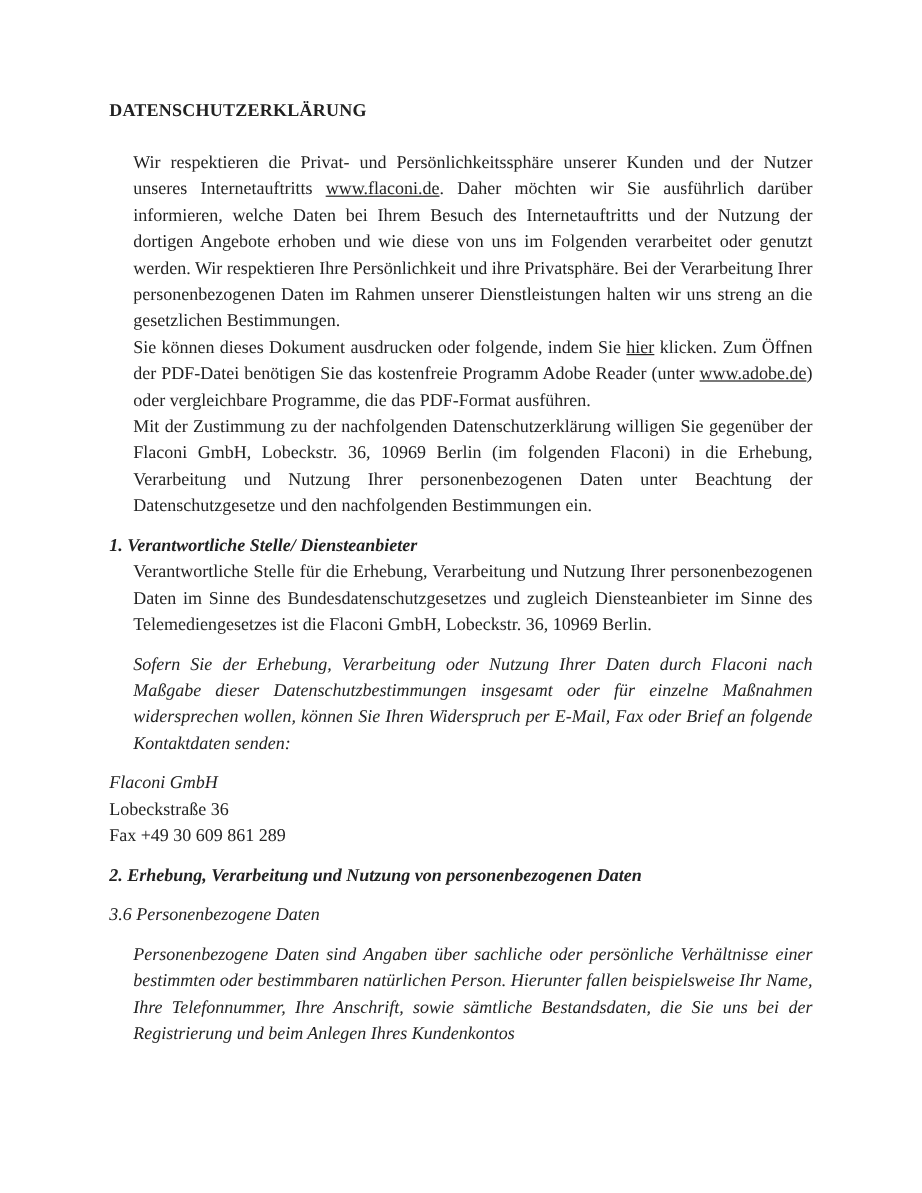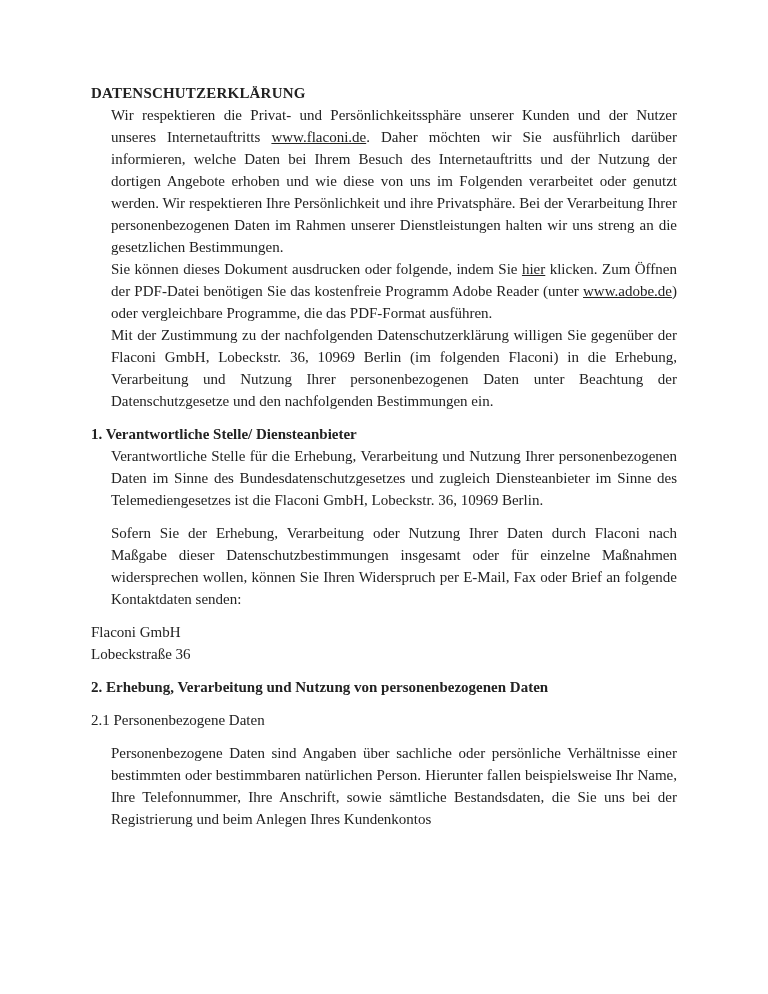--- a/index.html
+++ b/index.html
@@ -20,31 +20,33 @@
     font-family: "Liberation Serif", "DejaVu Serif", serif;
     font-size: 15px;
     line-height: 22px;
     color: #222222;
     background: #ffffff;
   }
   .block { margin: 0; }
   .title {
     font-weight: bold;
     letter-spacing: 0.2px;
+    margin-bottom: 21px;
   }
   .heading {
     font-weight: bold;
   }
   .justify {
     text-align: justify;
     text-justify: inter-word;
     margin-left: 20px;
   }
   .gap {
     margin-top: 11px;
+    font-style: italic;
   }
   a.doclink {
     color: inherit;
     text-decoration: underline;
     cursor: pointer;
   }
 </style>
 </head>
 <body>
 
@@ -52,17 +54,18 @@
   <div>
       <div class="block title"><span>DATENSCHUTZERKLÄRUNG</span></div>
       <div class="block body justify"><span>Wir respektieren die Privat- und Persönlichkeitssphäre unserer Kunden und der Nutzer unseres Internetauftritts </span><a class="doclink">www.flaconi.de</a><span>. Daher möchten wir Sie ausführlich darüber informieren, welche Daten bei Ihrem Besuch des Internetauftritts und der Nutzung der dortigen Angebote erhoben und wie diese von uns im Folgenden verarbeitet oder genutzt werden. Wir respektieren Ihre Persönlichkeit und ihre Privatsphäre. Bei der Verarbeitung Ihrer personenbezogenen Daten im Rahmen unserer Dienstleistungen halten wir uns streng an die gesetzlichen Bestimmungen.</span></div>
       <div class="block body justify"><span>Sie können dieses Dokument ausdrucken oder folgende, indem Sie </span><a class="doclink">hier</a><span> klicken. Zum Öffnen der PDF-Datei benötigen Sie das kostenfreie Programm Adobe Reader (unter </span><a class="doclink">www.adobe.de</a><span>) oder vergleichbare Programme, die das PDF-Format ausführen.</span></div>
       <div class="block body justify"><span>Mit der Zustimmung zu der nachfolgenden Datenschutzerklärung willigen Sie gegenüber der Flaconi GmbH, Lobeckstr. 36, 10969 Berlin (im folgenden Flaconi) in die Erhebung, Verarbeitung und Nutzung Ihrer personenbezogenen Daten unter Beachtung der Datenschutzgesetze und den nachfolgenden Bestimmungen ein.</span></div>
       <div class="block heading gap"><span>1. Verantwortliche Stelle/ Diensteanbieter</span></div>
       <div class="block body justify"><span>Verantwortliche Stelle für die Erhebung, Verarbeitung und Nutzung Ihrer personenbezogenen Daten im Sinne des Bundesdatenschutzgesetzes und zugleich Diensteanbieter im Sinne des Telemediengesetzes ist die Flaconi GmbH, Lobeckstr. 36, 10969 Berlin.</span></div>
       <div class="block body gap justify"><span>Sofern Sie der Erhebung, Verarbeitung oder Nutzung Ihrer Daten durch Flaconi nach Maßgabe dieser Datenschutzbestimmungen insgesamt oder für einzelne Maßnahmen widersprechen wollen, können Sie Ihren Widerspruch per E-Mail, Fax oder Brief an folgende Kontaktdaten senden:</span></div>
       <div class="block body gap"><span>Flaconi GmbH</span></div>
       <div class="block body"><span>Lobeckstraße 36</span></div>
+      <div class="block body"><span>Fax +49 30 609 861 289</span></div>
       <div class="block heading gap"><span>2. Erhebung, Verarbeitung und Nutzung von personenbezogenen Daten</span></div>
-      <div class="block body gap"><span>2.1 Personenbezogene Daten</span></div>
+      <div class="block body gap"><span>3.6 Personenbezogene Daten</span></div>
       <div class="block body gap justify"><span>Personenbezogene Daten sind Angaben über sachliche oder persönliche Verhältnisse einer bestimmten oder bestimmbaren natürlichen Person. Hierunter fallen beispielsweise Ihr Name, Ihre Telefonnummer, Ihre Anschrift, sowie sämtliche Bestandsdaten, die Sie uns bei der Registrierung und beim Anlegen Ihres Kundenkontos</span></div>
     </div>
 </div>
 
 </body></html>

